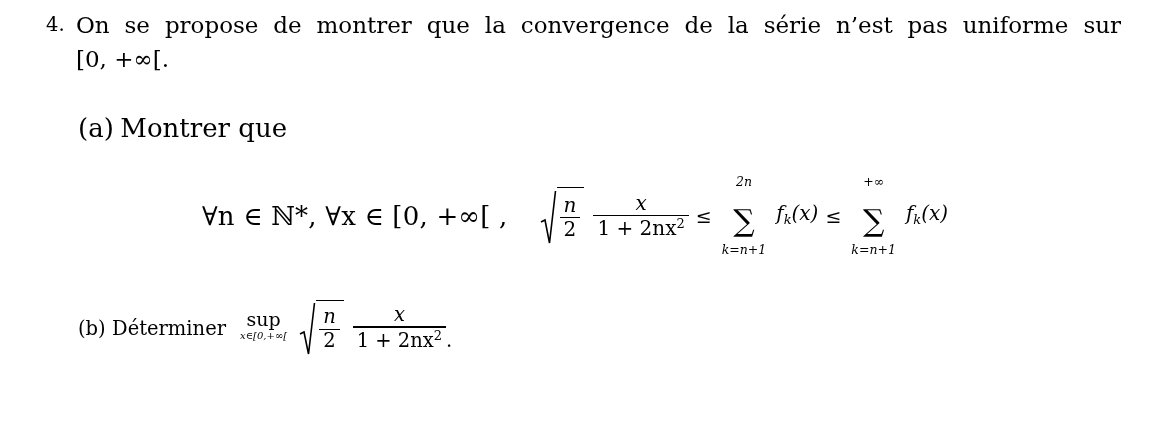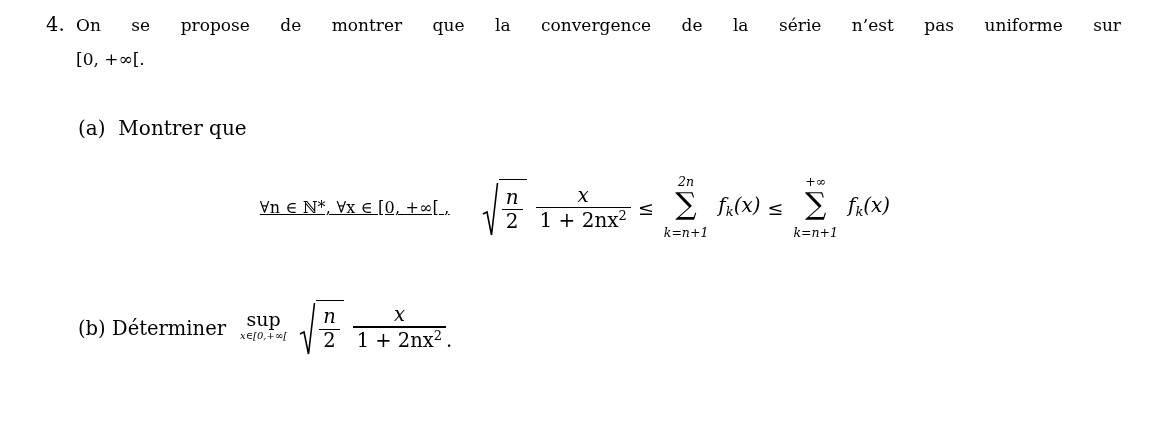--- a/index.html
+++ b/index.html
@@ -29,41 +29,41 @@
   }
   .item4-num {
     position: absolute;
     left: 0;
     top: 0;
     font-size: 19.5px;
     line-height: 34px;
   }
   .item4-body {
     margin-left: 30px;
-    font-size: 17px;
+    font-size: 23px;
     line-height: 34px;
     text-align: justify;
     width: 1045px;
   }
   .item4-body .l1 {
     display: block;
     text-align: justify;
     text-align-last: justify;
     width: 1045px;
   }
   .item4-body .l2 {
     display: block;
   }
 
   
   .item-a {
     position: absolute;
     left: 78px;
     top: 113px;
-    font-size: 20px;
+    font-size: 26px;
     line-height: 30px;
   }
   .item-a .lbl { display: inline-block; width: 34px; }
 
   
   .formula {
     position: absolute;
     left: 0;
     top: 176px;
     width: 1150px;
@@ -71,21 +71,21 @@
     font-size: 20px;
   }
   .math {
     display: inline-flex;
     align-items: center;
     justify-content: center;
     white-space: nowrap;
   }
   .mi { font-family: "DejaVu Serif", serif; font-style: italic; }
   .mup { font-family: "DejaVu Serif", serif; font-style: normal; }
-  .quant { font-size: 16px; letter-spacing: .2px; text-decoration: underline; }
+  .quant { font-size: 26px; letter-spacing: .2px; }
   .sp-sm { display: inline-block; width: 7px; }
   .sp-lg { display: inline-block; width: 30px; }
 
   
   .sqrt {
     display: inline-flex;
     align-items: stretch;
     position: relative;
     margin: 0 2px;
   }
@@ -123,21 +123,21 @@
     display: inline-flex;
     flex-direction: column;
     align-items: center;
     line-height: 1;
     margin: 0 3px;
   }
   .sum-lim {
     font-size: 12.5px;
     font-family: "DejaVu Serif", serif;
   }
-  .sum-lim.top { margin-bottom: 1px; }
+  .sum-lim.top { margin-bottom: 18px; }
   .sum-lim.bot { margin-top: 10px; }
   .sum-sym {
     font-size: 30px;
     line-height: 0.92;
     font-family: "DejaVu Serif", serif;
   }
   .rel { margin: 0 7px; font-size: 19px; }
   .sub { font-size: 13px; vertical-align: -0.28em; font-style: italic; }
   .sup2 { font-size: 13px; vertical-align: 0.55em; font-style: normal; }
 

